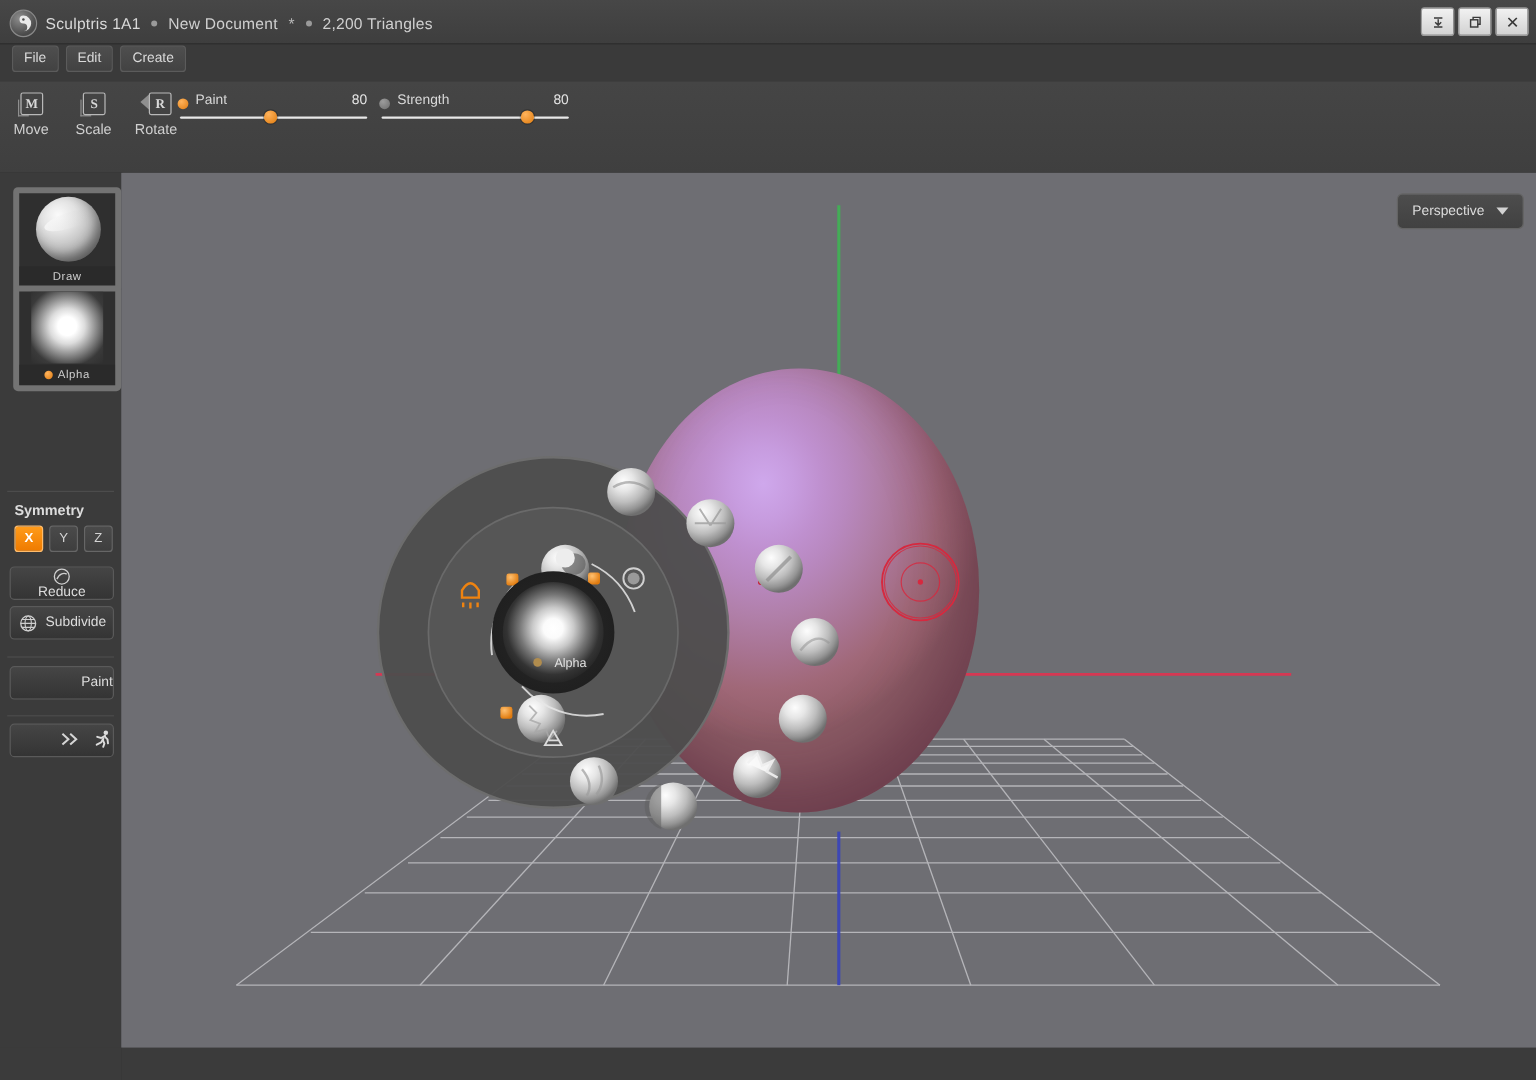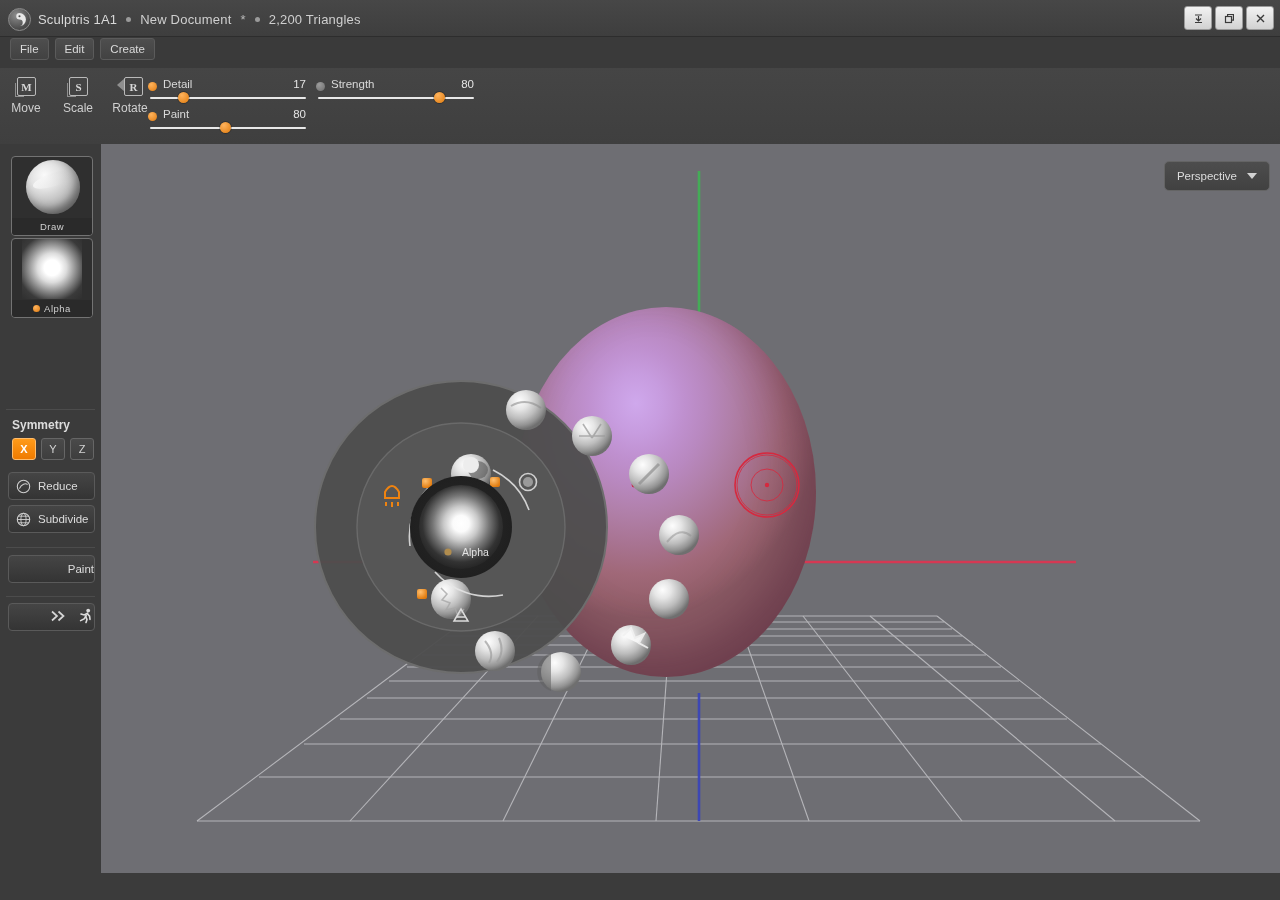--- a/index.html
+++ b/index.html
@@ -104,21 +104,21 @@
   .tgl.on{background:linear-gradient(#ff9b1a,#f07c00);border:1px solid #ffb761;color:#fff;font-weight:bold;
     box-shadow:0 0 4px rgba(255,140,0,.4);}
 
   
   .sidebar{
     position:absolute;left:0;top:144px;width:101px;height:756px;
     background:#3b3b3b;border-right:1px solid #2b2b2b;
   }
   .thumb-card{
     position:absolute;left:11px;width:80px;height:78px;border-radius:4px;
-    background:#2f2f2f;border:1px solid #737373;overflow:hidden;
+    background:#2f2f2f;border:5px solid #737373;overflow:hidden;
   }
   .thumb-img{position:absolute;left:0;top:0;width:80px;height:60px;}
   .thumb-cap{
     position:absolute;left:0;bottom:0;width:80px;height:17px;background:#2a2a2a;
     display:flex;align-items:center;justify-content:center;gap:4px;
     font-size:9.5px;color:#cfcfcf;letter-spacing:.5px;
   }
   .cap-dot{width:7px;height:7px;border-radius:50%;background:radial-gradient(circle at 35% 30%,#ffb35c,#e07b10);}
 
   .sphere-draw{
@@ -256,27 +256,20 @@
           <div class="arrowL"></div>
             <div class="kb" style="left:5px;">R</div>
         </div>
         <div class="xform-label">Rotate</div>
       </div>
     </div>
 
     <div class="slider-group sg1">
       <div class="slider-row">
         <div class="sl-dot on"></div>
-        <div class="sl-name">Detail</div>
-        <div class="sl-val">17</div>
-        <div class="sl-track"></div>
-        <div class="sl-handle" style="left:30px;"></div>
-      </div>
-      <div class="slider-row">
-        <div class="sl-dot on"></div>
         <div class="sl-name">Paint</div>
         <div class="sl-val">80</div>
         <div class="sl-track"></div>
         <div class="sl-handle" style="left:72px;"></div>
       </div>
     </div>
 
     <div class="slider-group sg2">
       <div class="slider-row">
         <div class="sl-dot off"></div>
@@ -318,21 +311,21 @@
     <div class="divider" style="top:265px;"></div>
 
     <div class="sec-label" style="top:274px;">Symmetry</div>
 
     <div class="sym-row" style="top:294px;">
       <div class="sym-btn on">X</div>
       <div class="sym-btn off">Y</div>
       <div class="sym-btn off">Z</div>
     </div>
 
-    <div class="side-btn" style="top:328px;">
+    <div class="side-btn" style="top:328px;flex-direction:column;">
       <span class="sicon">
         <svg width="15" height="15" viewBox="0 0 15 15">
           <circle cx="7.5" cy="7.5" r="6.2" stroke="#cfcfcf" stroke-width="1.1" fill="none"></circle>
           <path d="M3.4 9.6 C5.6 4.6 9.4 4.2 11.6 5.4" stroke="#cfcfcf" stroke-width="1.1" fill="none"></path>
         </svg>
       </span>
       <span>Reduce</span>
     </div>
 
     <div class="side-btn" style="top:361px;">

